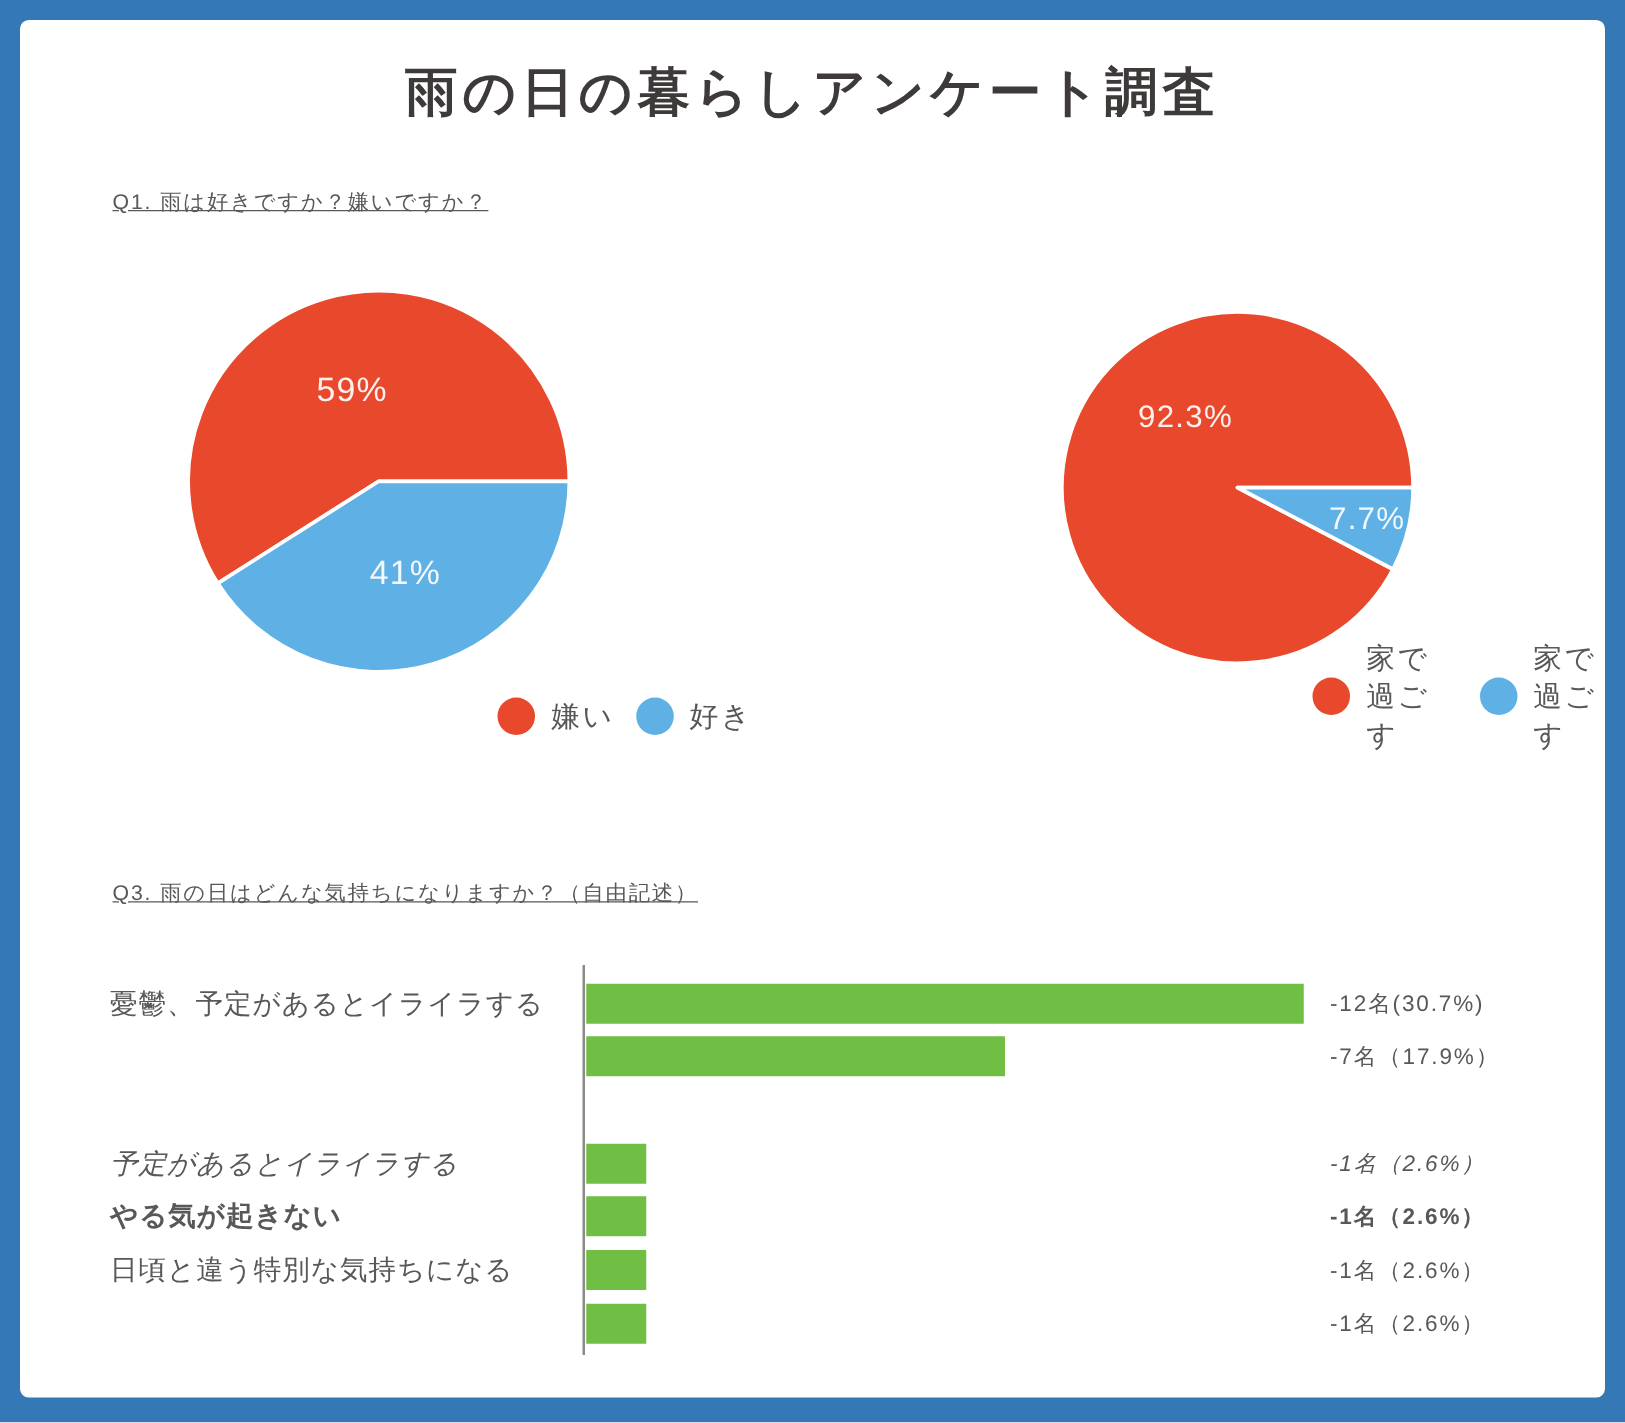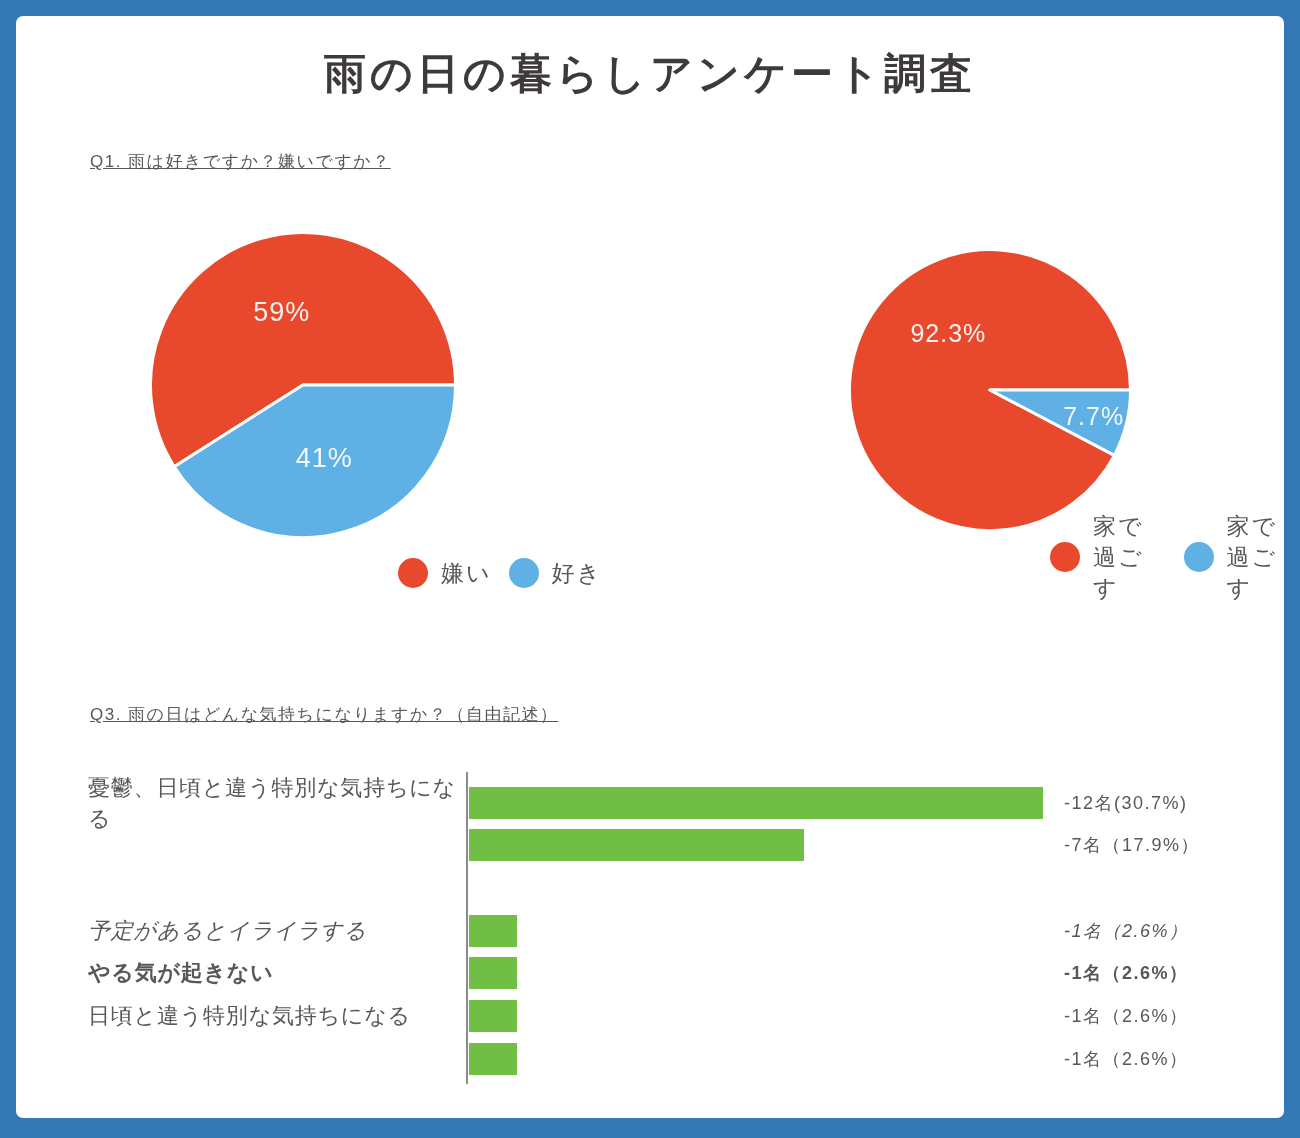--- a/index.html
+++ b/index.html
@@ -97,21 +97,21 @@
         <span class="legend-dot" style="background: rgb(95, 176, 228);"></span>
         <span class="legend-label">家で過ごす</span>
       </div>
     </div>
 
   <div class="q-heading q3-pos">Q3. 雨の日はどんな気持ちになりますか？（自由記述）</div>
 
   <div class="axis-line"></div>
   <div id="bars" class="bars">
       <div class="bar-row" style="top: 0px;">
-        <div class="bar-cat">憂鬱、日頃と違う特別な気持ちになる</div>
+        <div class="bar-cat">憂鬱、予定があるとイライラする</div>
         <div class="bar-fill" style="width: 574px; background: rgb(112, 190, 68);"></div>
         <div class="bar-val">-12名(30.7%)</div>
       </div>
       <div class="bar-row" style="top: 42.7px;">
         <div class="bar-fill" style="width: 335px; background: rgb(112, 190, 68);"></div>
         <div class="bar-val">-7名（17.9%）</div>
       </div>
       <div class="bar-row" style="top: 128.1px; font-style: italic;">
         <div class="bar-cat">予定があるとイライラする</div>
         <div class="bar-fill" style="width: 48px; background: rgb(112, 190, 68);"></div>

